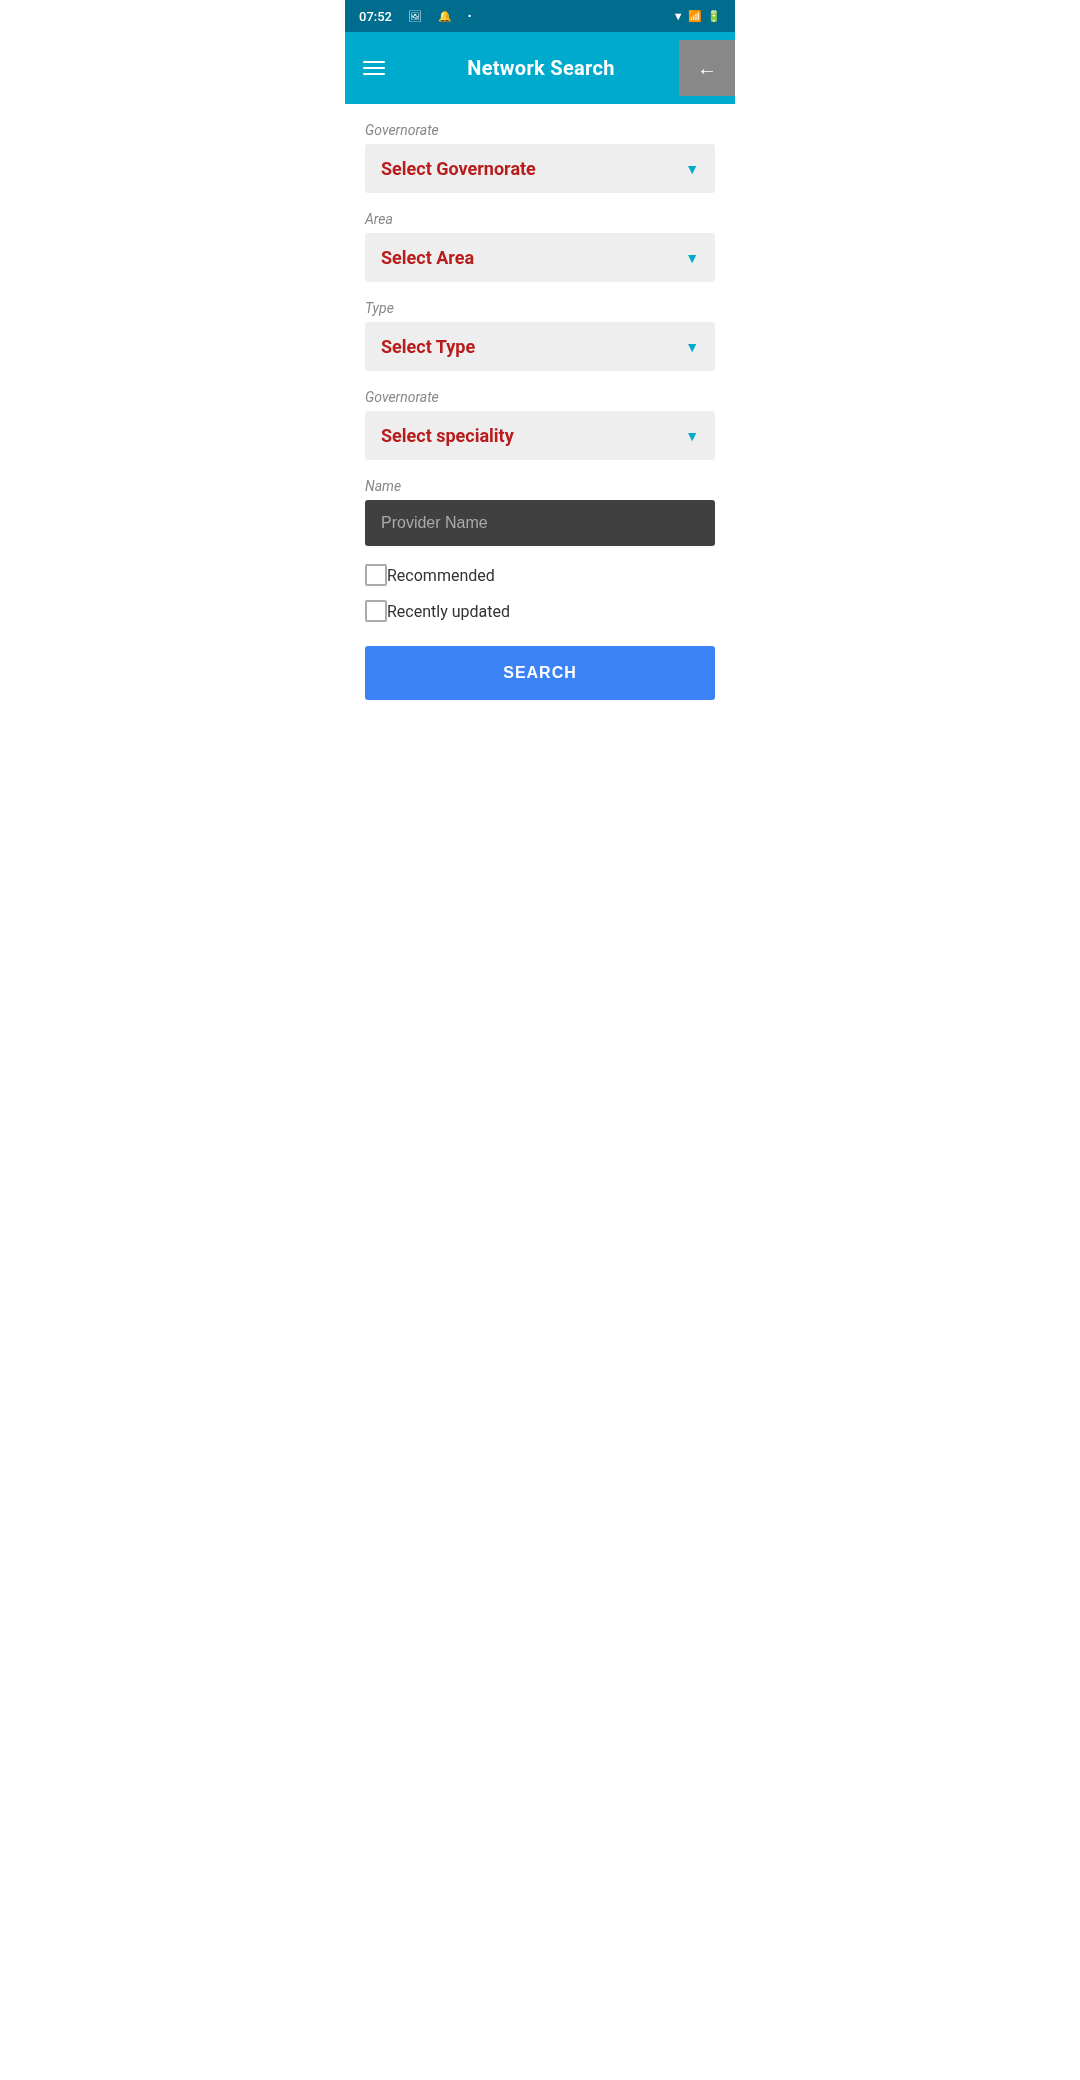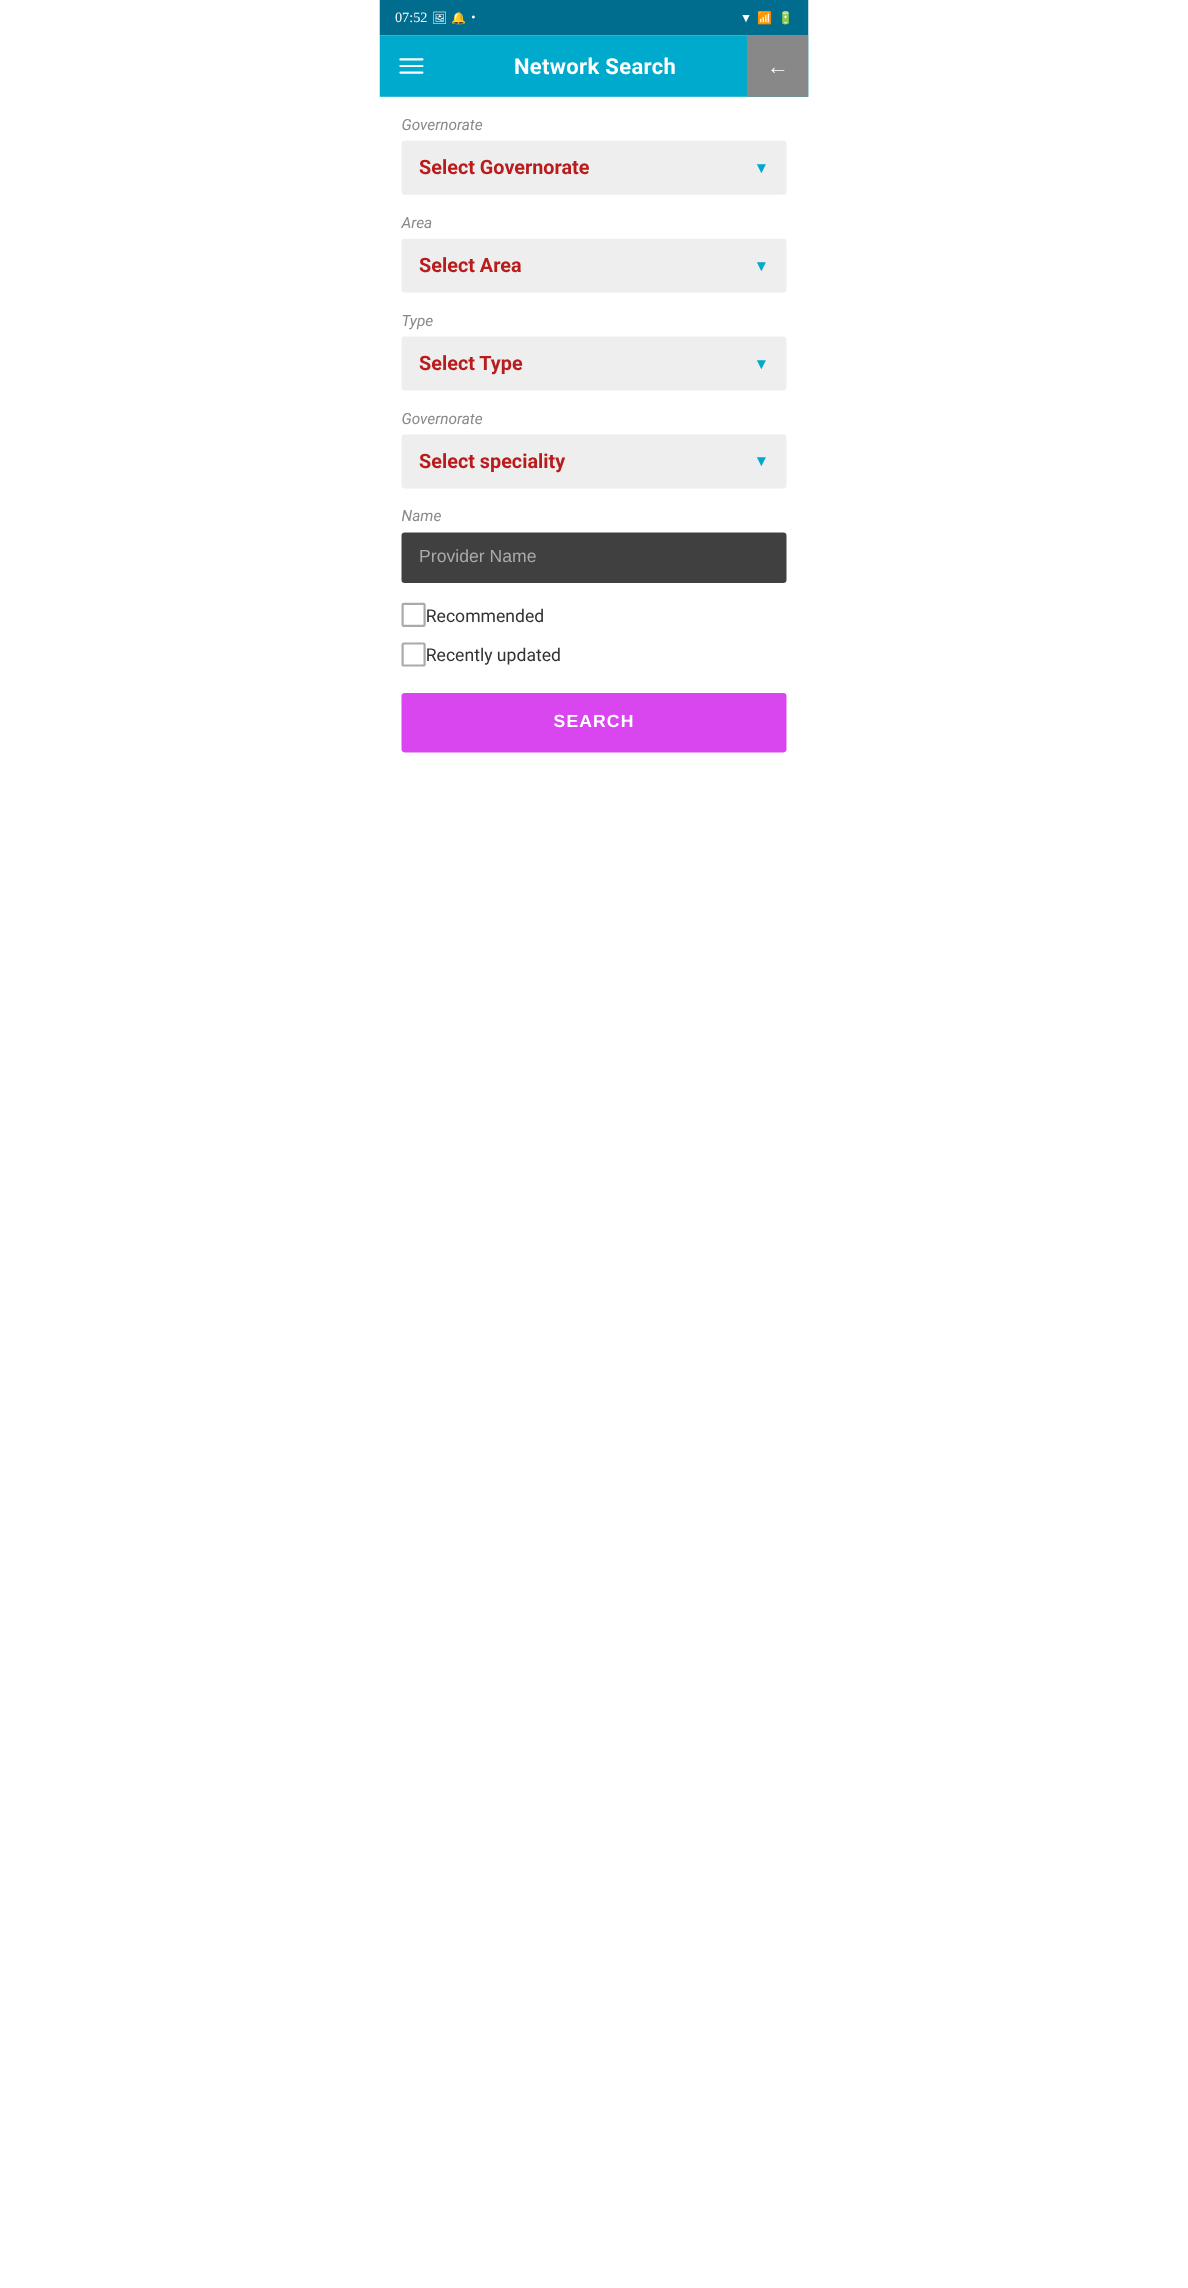--- a/index.html
+++ b/index.html
@@ -23,22 +23,21 @@
       display: flex;
       justify-content: space-between;
       align-items: center;
       padding: 6px 14px;
       height: 32px;
     }
 
     .status-left {
       display: flex;
       align-items: center;
-      gap: 4px;
-      font-family: Liberation Serif, serif;
+      gap: 16px;
     }
 
     .status-time {
       color: white;
       font-size: 13px;
       font-weight: 500;
     }
 
     .status-icon {
       color: white;
@@ -49,21 +48,21 @@
       display: flex;
       align-items: center;
       gap: 5px;
     }
 
     
     .app-bar {
       background: #00aacc;
       display: flex;
       align-items: center;
-      height: 56px;
+      height: 72px;
       position: relative;
     }
 
     .menu-btn {
       padding: 0 18px;
       cursor: pointer;
       display: flex;
       flex-direction: column;
       gap: 4px;
     }
@@ -178,21 +177,21 @@
     }
 
     .checkbox-label {
       font-size: 16px;
       color: #333333;
     }
 
     
     .search-btn {
       width: 100%;
-      background: #d946ef;
+      background: #3b82f6;
       color: white;
       border: none;
       border-radius: 3px;
       padding: 18px;
       font-size: 16px;
       font-weight: bold;
       letter-spacing: 1px;
       cursor: pointer;
       text-transform: uppercase;
     }

